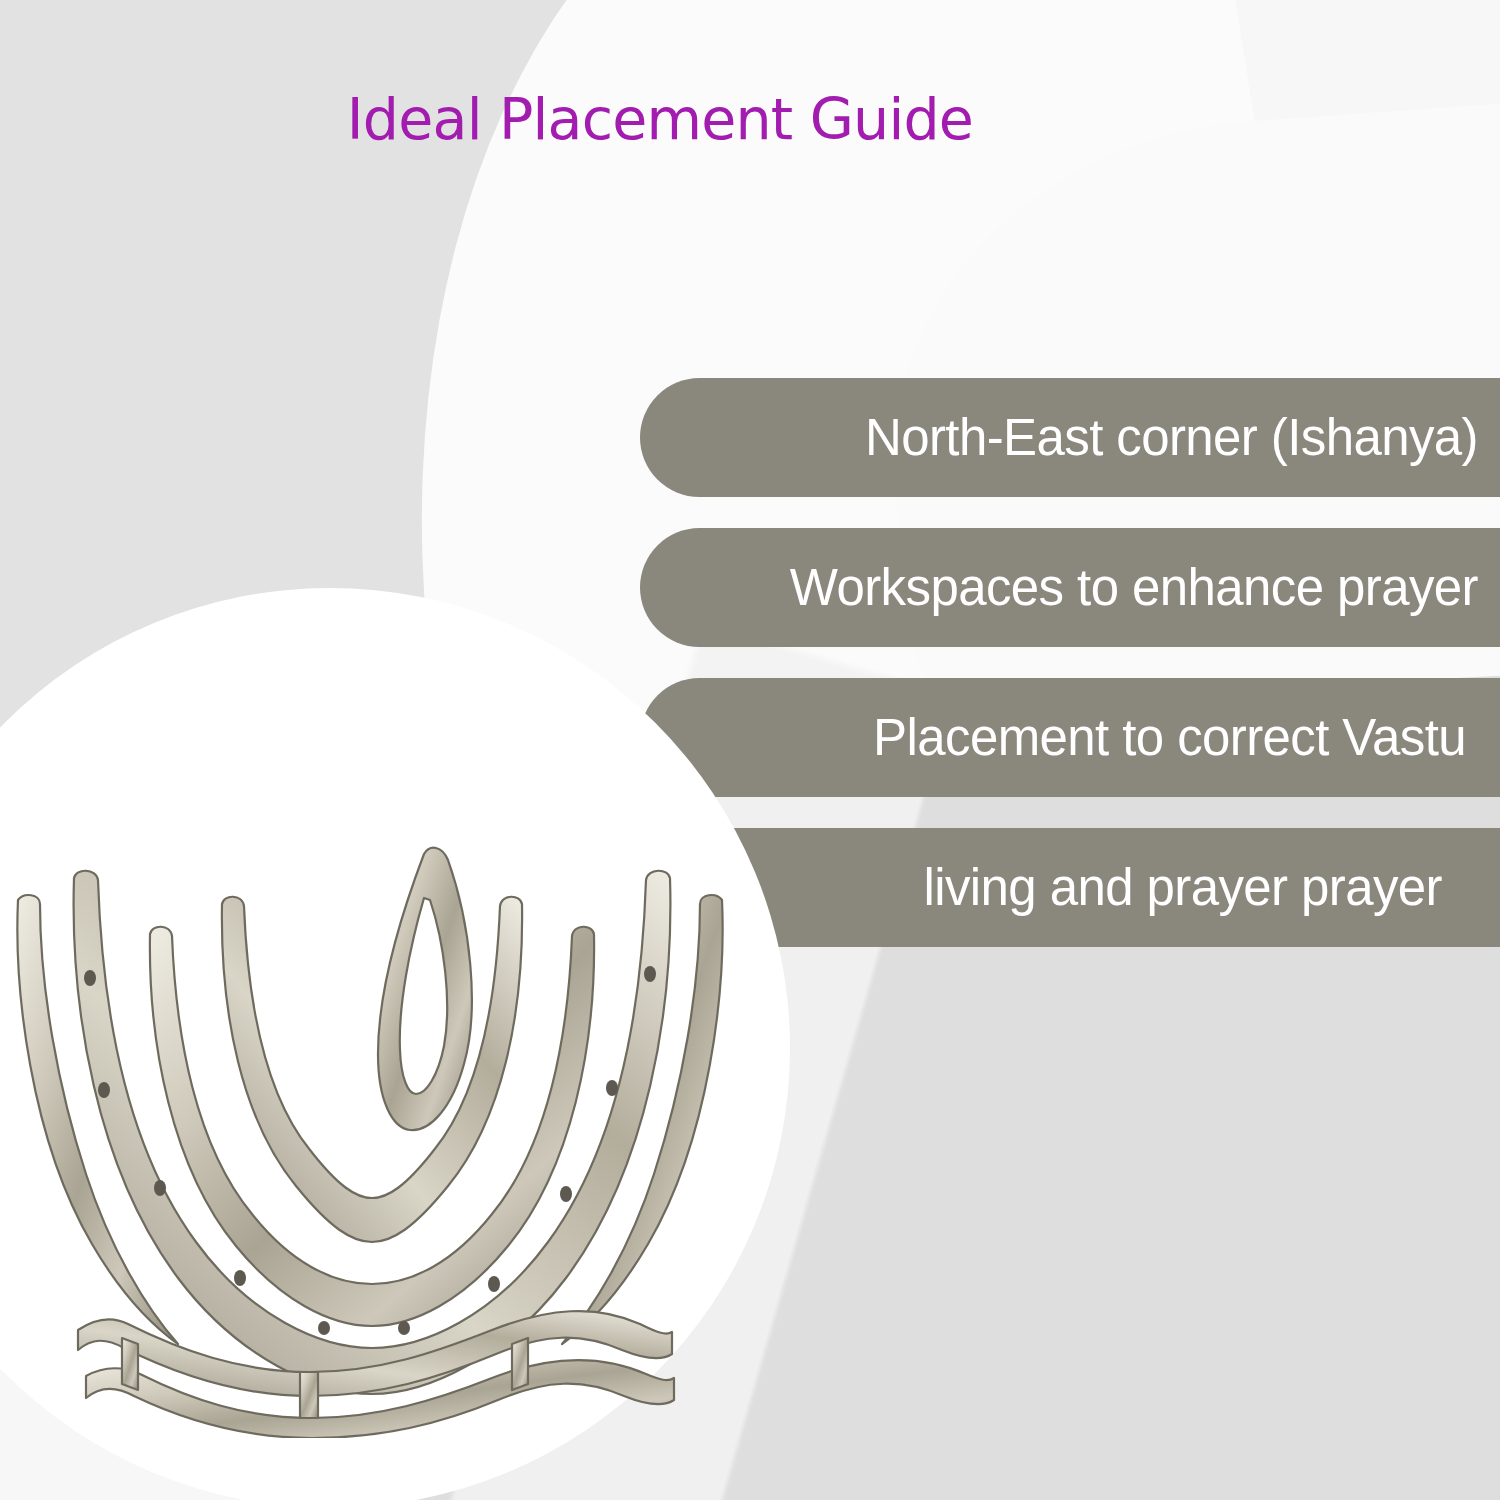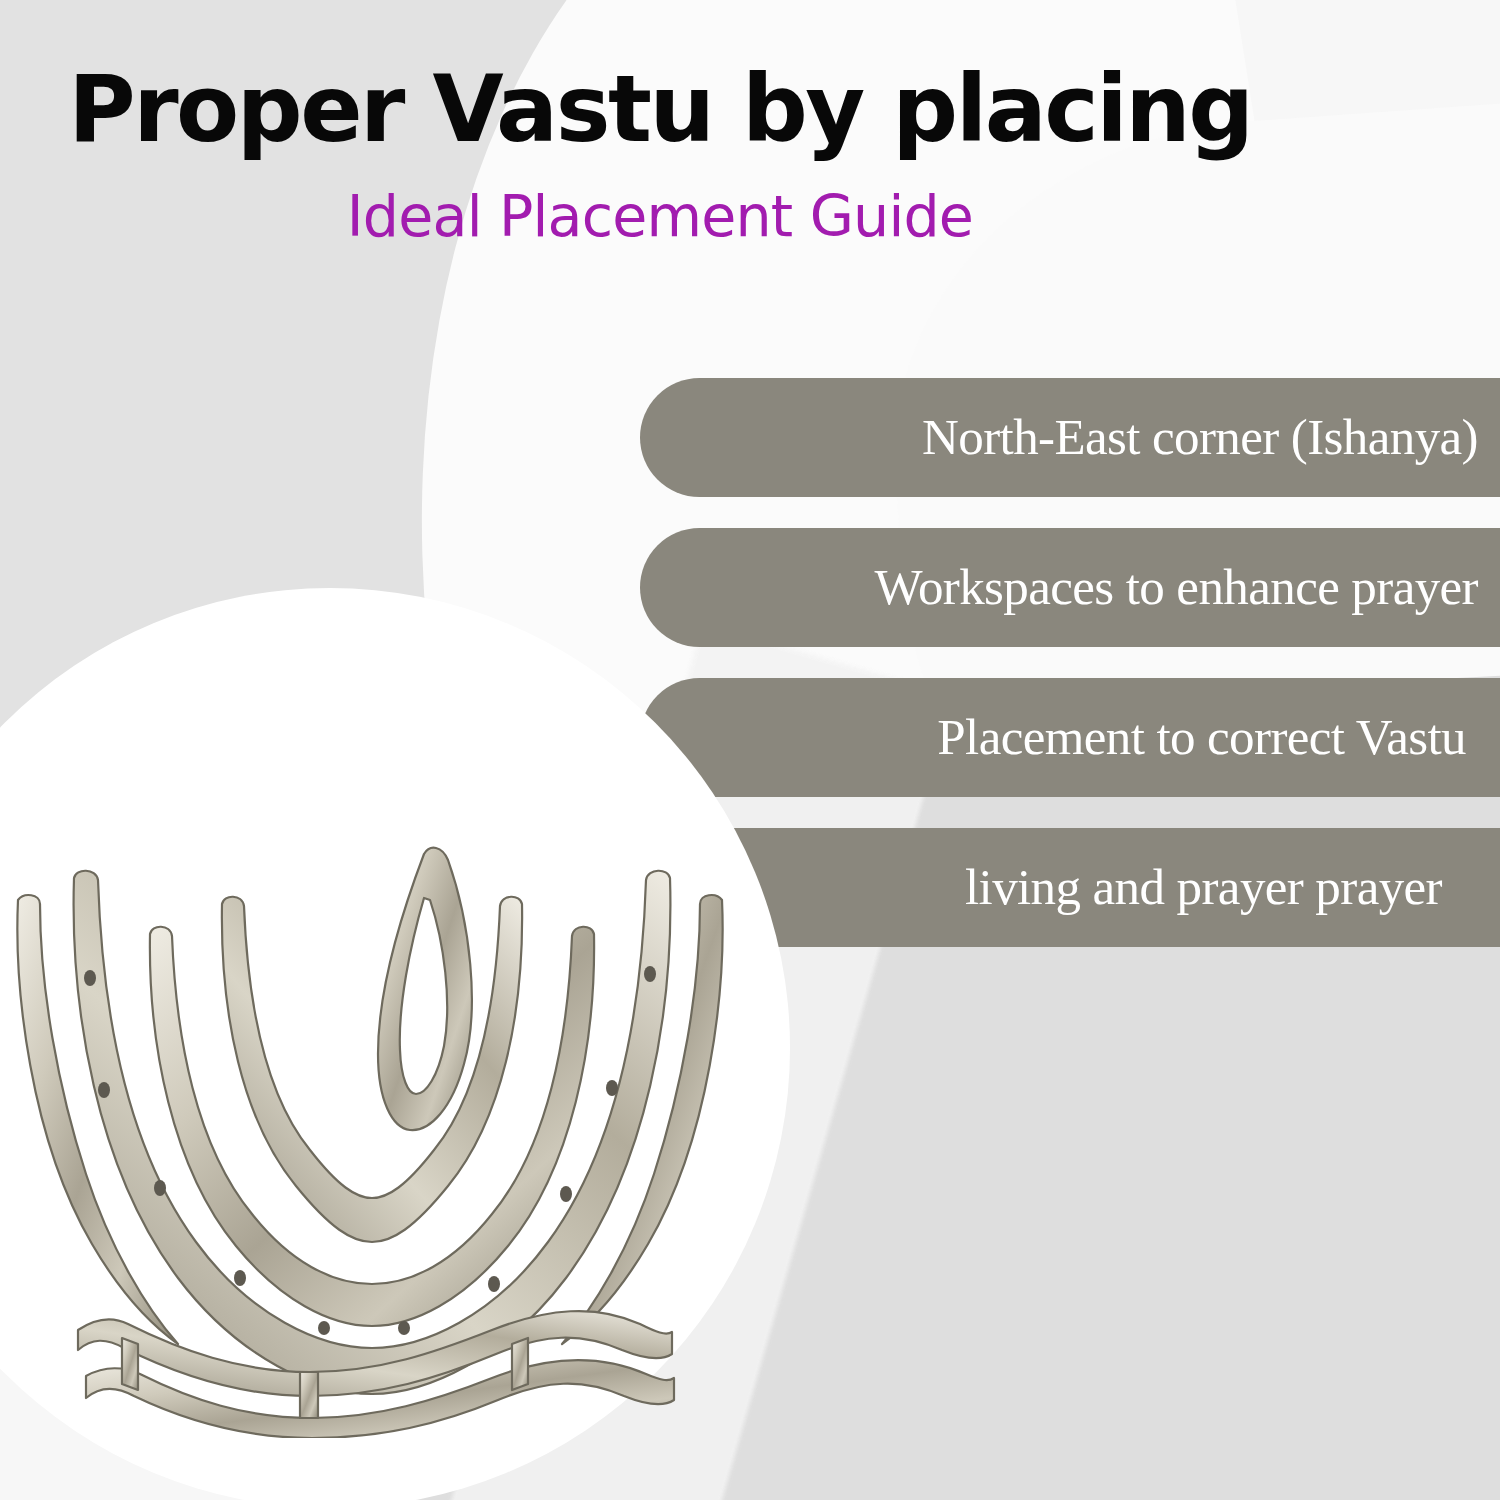--- a/index.html
+++ b/index.html
@@ -133,21 +133,21 @@
     box-sizing: border-box;
     height: 119px;
     margin-bottom: 31px;
     background: #8a877d;
     border-radius: 62px 0 0 62px;
     display: flex;
     align-items: center;
     padding-right: 62px;
   }
   .pill-label {
-    font-family: Liberation Serif, serif;
+    font-family: Liberation Sans, sans-serif;
     font-size: 51px;
     font-weight: 400;
     color: #ffffff;
     letter-spacing: -0.6px;
     white-space: nowrap;
     width: 100%;
     text-align: right;
     line-height: 1;
   }
   
@@ -187,21 +187,20 @@
 
   <div class="bg-base"></div>
   <div class="wash wash-topleft"></div>
   <div class="wash wash-topleft-soft"></div>
   <div class="wash wash-highlight"></div>
   <div class="wash wash-midlight"></div>
   <div class="wash wash-bottomright"></div>
   <div class="wash wash-sliver"></div>
 
   <div class="header">
-    <h1 class="title">Proper Vastu by placing</h1>
     <p class="subtitle">Ideal Placement Guide</p>
   </div>
 
   <div class="pill-list">
     <div class="pill">
       <span class="pill-label">North-East corner (Ishanya)</span>
     </div>
     <div class="pill">
       <span class="pill-label">Workspaces to enhance prayer</span>
     </div>

